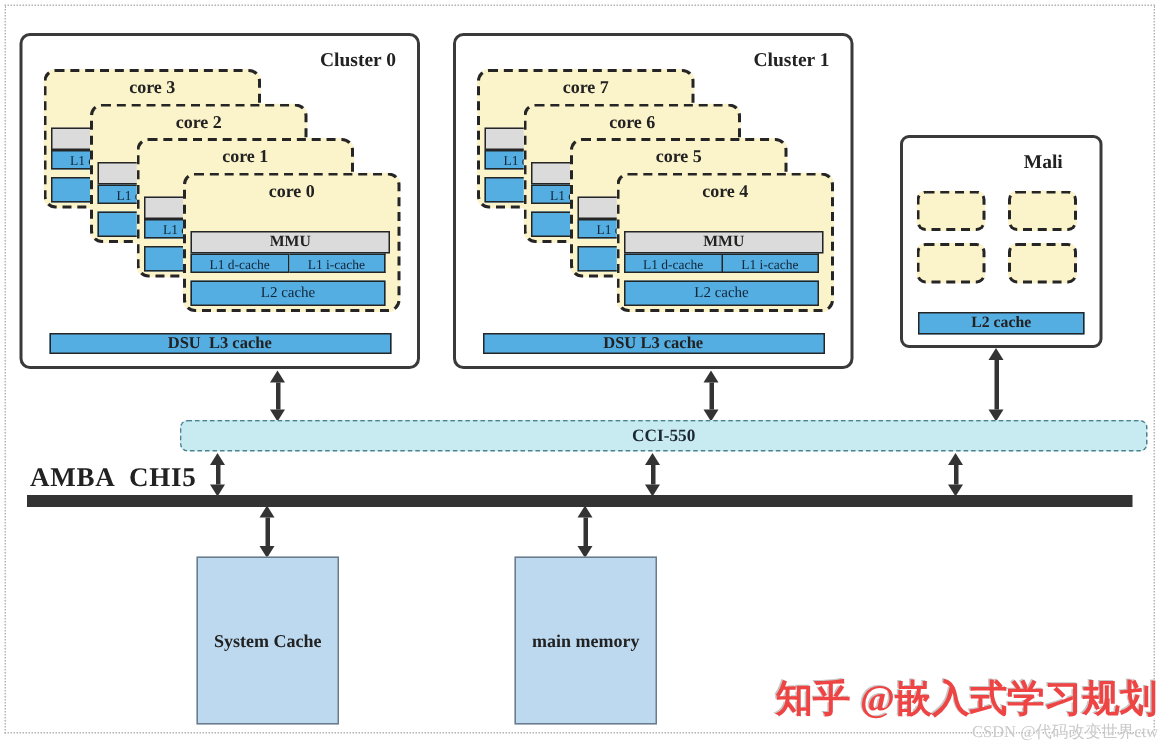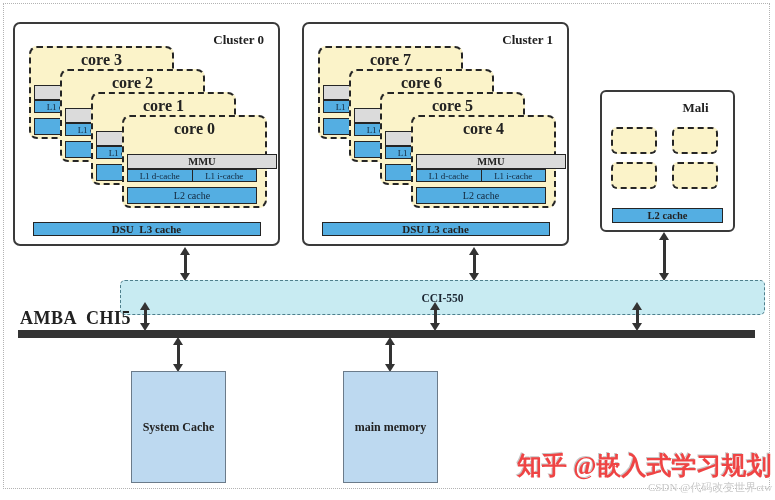--- a/index.html
+++ b/index.html
@@ -17,22 +17,22 @@
   .cluster-title { position:absolute; top:8px; right:14px; font-size:13px; font-weight:bold; }
 
   
   .core { position:absolute; width:145px; height:93px;
           background:var(--core-fill,#FBF3C9); border:2px dashed #252525; border-radius:8px; }
   .core.p0 { left:14px;  top:22px; }
   .core.p1 { left:45px;  top:45px; }
   .core.p2 { left:76px;  top:68px; }
   .core.p3 { left:107px; top:91px; }
   .core-label { position:absolute; top:3px; left:0; right:0; text-align:center;
-                font-size:16px; font-weight:bold; }
-  .mmu { position:absolute; left:3px; top:37px; width:150px; height:15px;
+                font-size:12px; font-weight:bold; }
+  .mmu { position:absolute; left:3px; top:37px; width:133px; height:15px;
          background:var(--mmu-gray,#DBDBDB); border:1.5px solid #252525;
          display:flex; align-items:center; justify-content:center;
          font-size:10.5px; font-weight:bold; }
   .l1row { position:absolute; left:3px; top:52px; width:130px; height:13px; display:flex; }
   .l1cell { flex:1; background:var(--cache-blue,#54AEE2); border:1.5px solid #252525;
             display:flex; align-items:center; justify-content:center;
             font-size:9px; color:#12263a; white-space:nowrap; overflow:hidden; }
   .l1cell.second { border-left:none; }
   .l2bar { position:absolute; left:3px; top:70px; width:130px; height:17px;
            background:var(--cache-blue,#54AEE2); border:1.5px solid #252525;
@@ -53,21 +53,21 @@
   .gpu-core.g0 { left:9px;  top:35px; }
   .gpu-core.g1 { left:70px; top:35px; }
   .gpu-core.g2 { left:9px;  top:70px; }
   .gpu-core.g3 { left:70px; top:70px; }
   .gpu-l2 { position:absolute; left:10px; top:116px; width:111px; height:15px;
             background:var(--cache-blue,#54AEE2); border:1.5px solid #252525;
             display:flex; align-items:center; justify-content:center;
             font-size:10.5px; font-weight:bold; }
 
   
-  .cci { position:absolute; left:120px; top:280px; width:645px; height:35px;
+  .cci { position:absolute; left:120px; top:280px; width:645px; height:21px;
          background:var(--interconnect-fill,#C8EBF2); border:1.5px dashed #4e7f8c;
          border-radius:5px; display:flex; align-items:center; justify-content:center;
          font-size:11.5px; font-weight:bold; color:#1c2733; }
 
   
   .bus { position:absolute; left:18px; top:330px; width:737px; height:8px;
          background:var(--bus-color,#333333); }
   .bus-label { position:absolute; left:20px; top:308px; font-size:18px;
                font-weight:bold; letter-spacing:0.5px; white-space:pre;text-align:center; }
 

